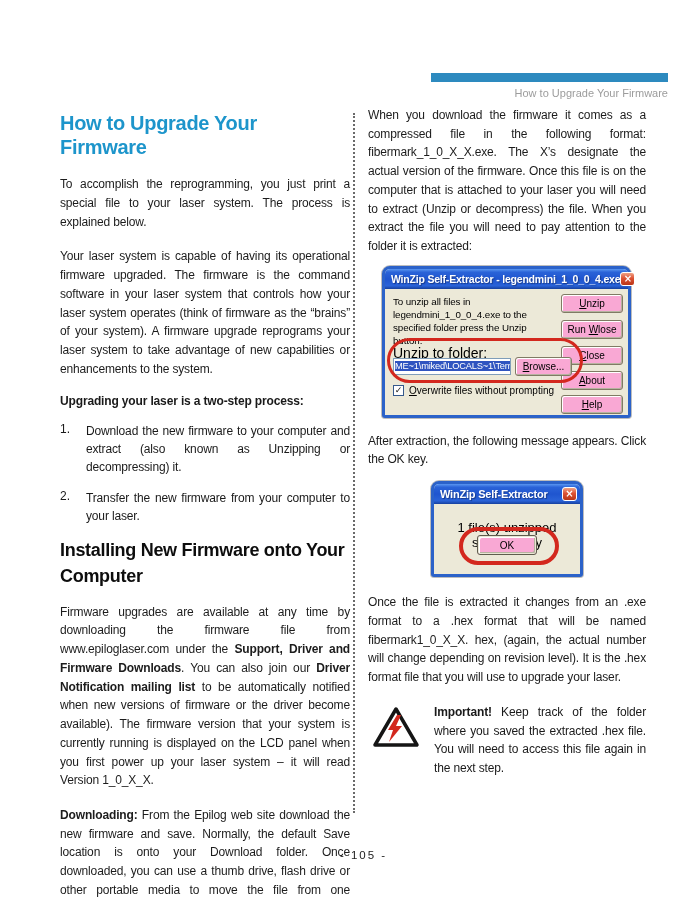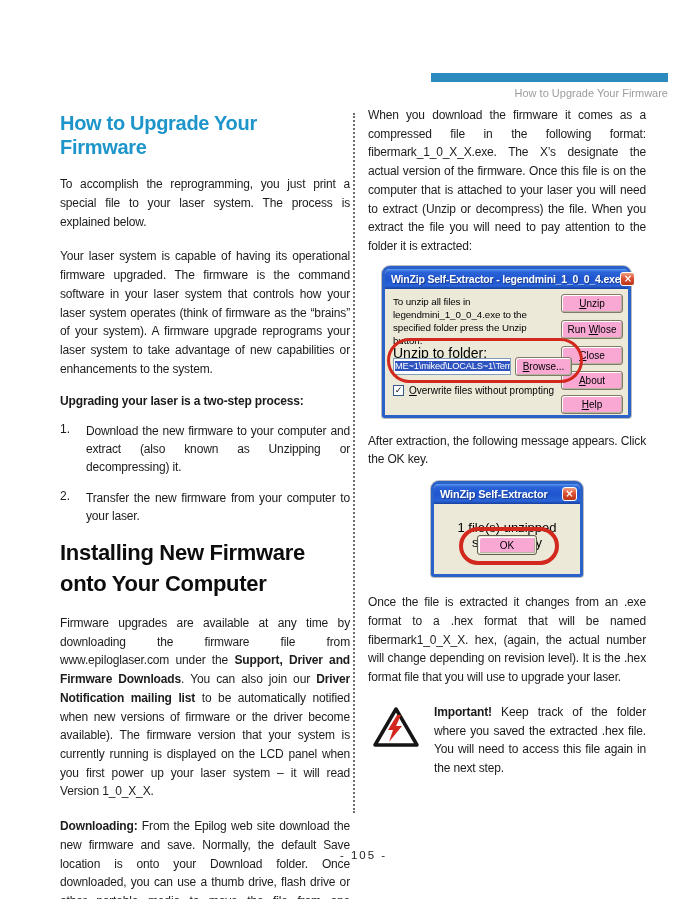--- a/index.html
+++ b/index.html
@@ -26,21 +26,21 @@
   
   .col-left  { position:absolute; left:60px;  top:112px; width:290px; }
   .col-divider { position:absolute; left:353px; top:113px; height:700px; width:0; border-left:2px dotted #6a6a6a; }
   .col-right { position:absolute; left:368px; top:106px; width:278px; }
 
   h1.blue-h {
     color:#1d95cb; font-size:20px; line-height:1.18; font-weight:bold;
     width:245px; letter-spacing:-0.3px; margin-bottom:16px;
   }
   h2.black-h {
-    color:#0d0d0d; font-size:22px; line-height:1.4; font-weight:bold;
+    color:#0d0d0d; font-size:18px; line-height:1.4; font-weight:bold;
     letter-spacing:-0.3px; margin:4px 0 14px 0; width:285px;
   }
   p.body {
     font-size:12px; line-height:1.56; text-align:justify; letter-spacing:-0.15px;
     color:#1c1c1c; margin-bottom:16px;
   }
   p.tight { margin-bottom:10px; }
   .bold-line { font-weight:bold; font-size:12px; letter-spacing:-0.15px; margin-bottom:14px; }
   .step { display:flex; margin-bottom:13px; }
   .step-num { width:26px; flex:0 0 26px; font-size:12px; }

